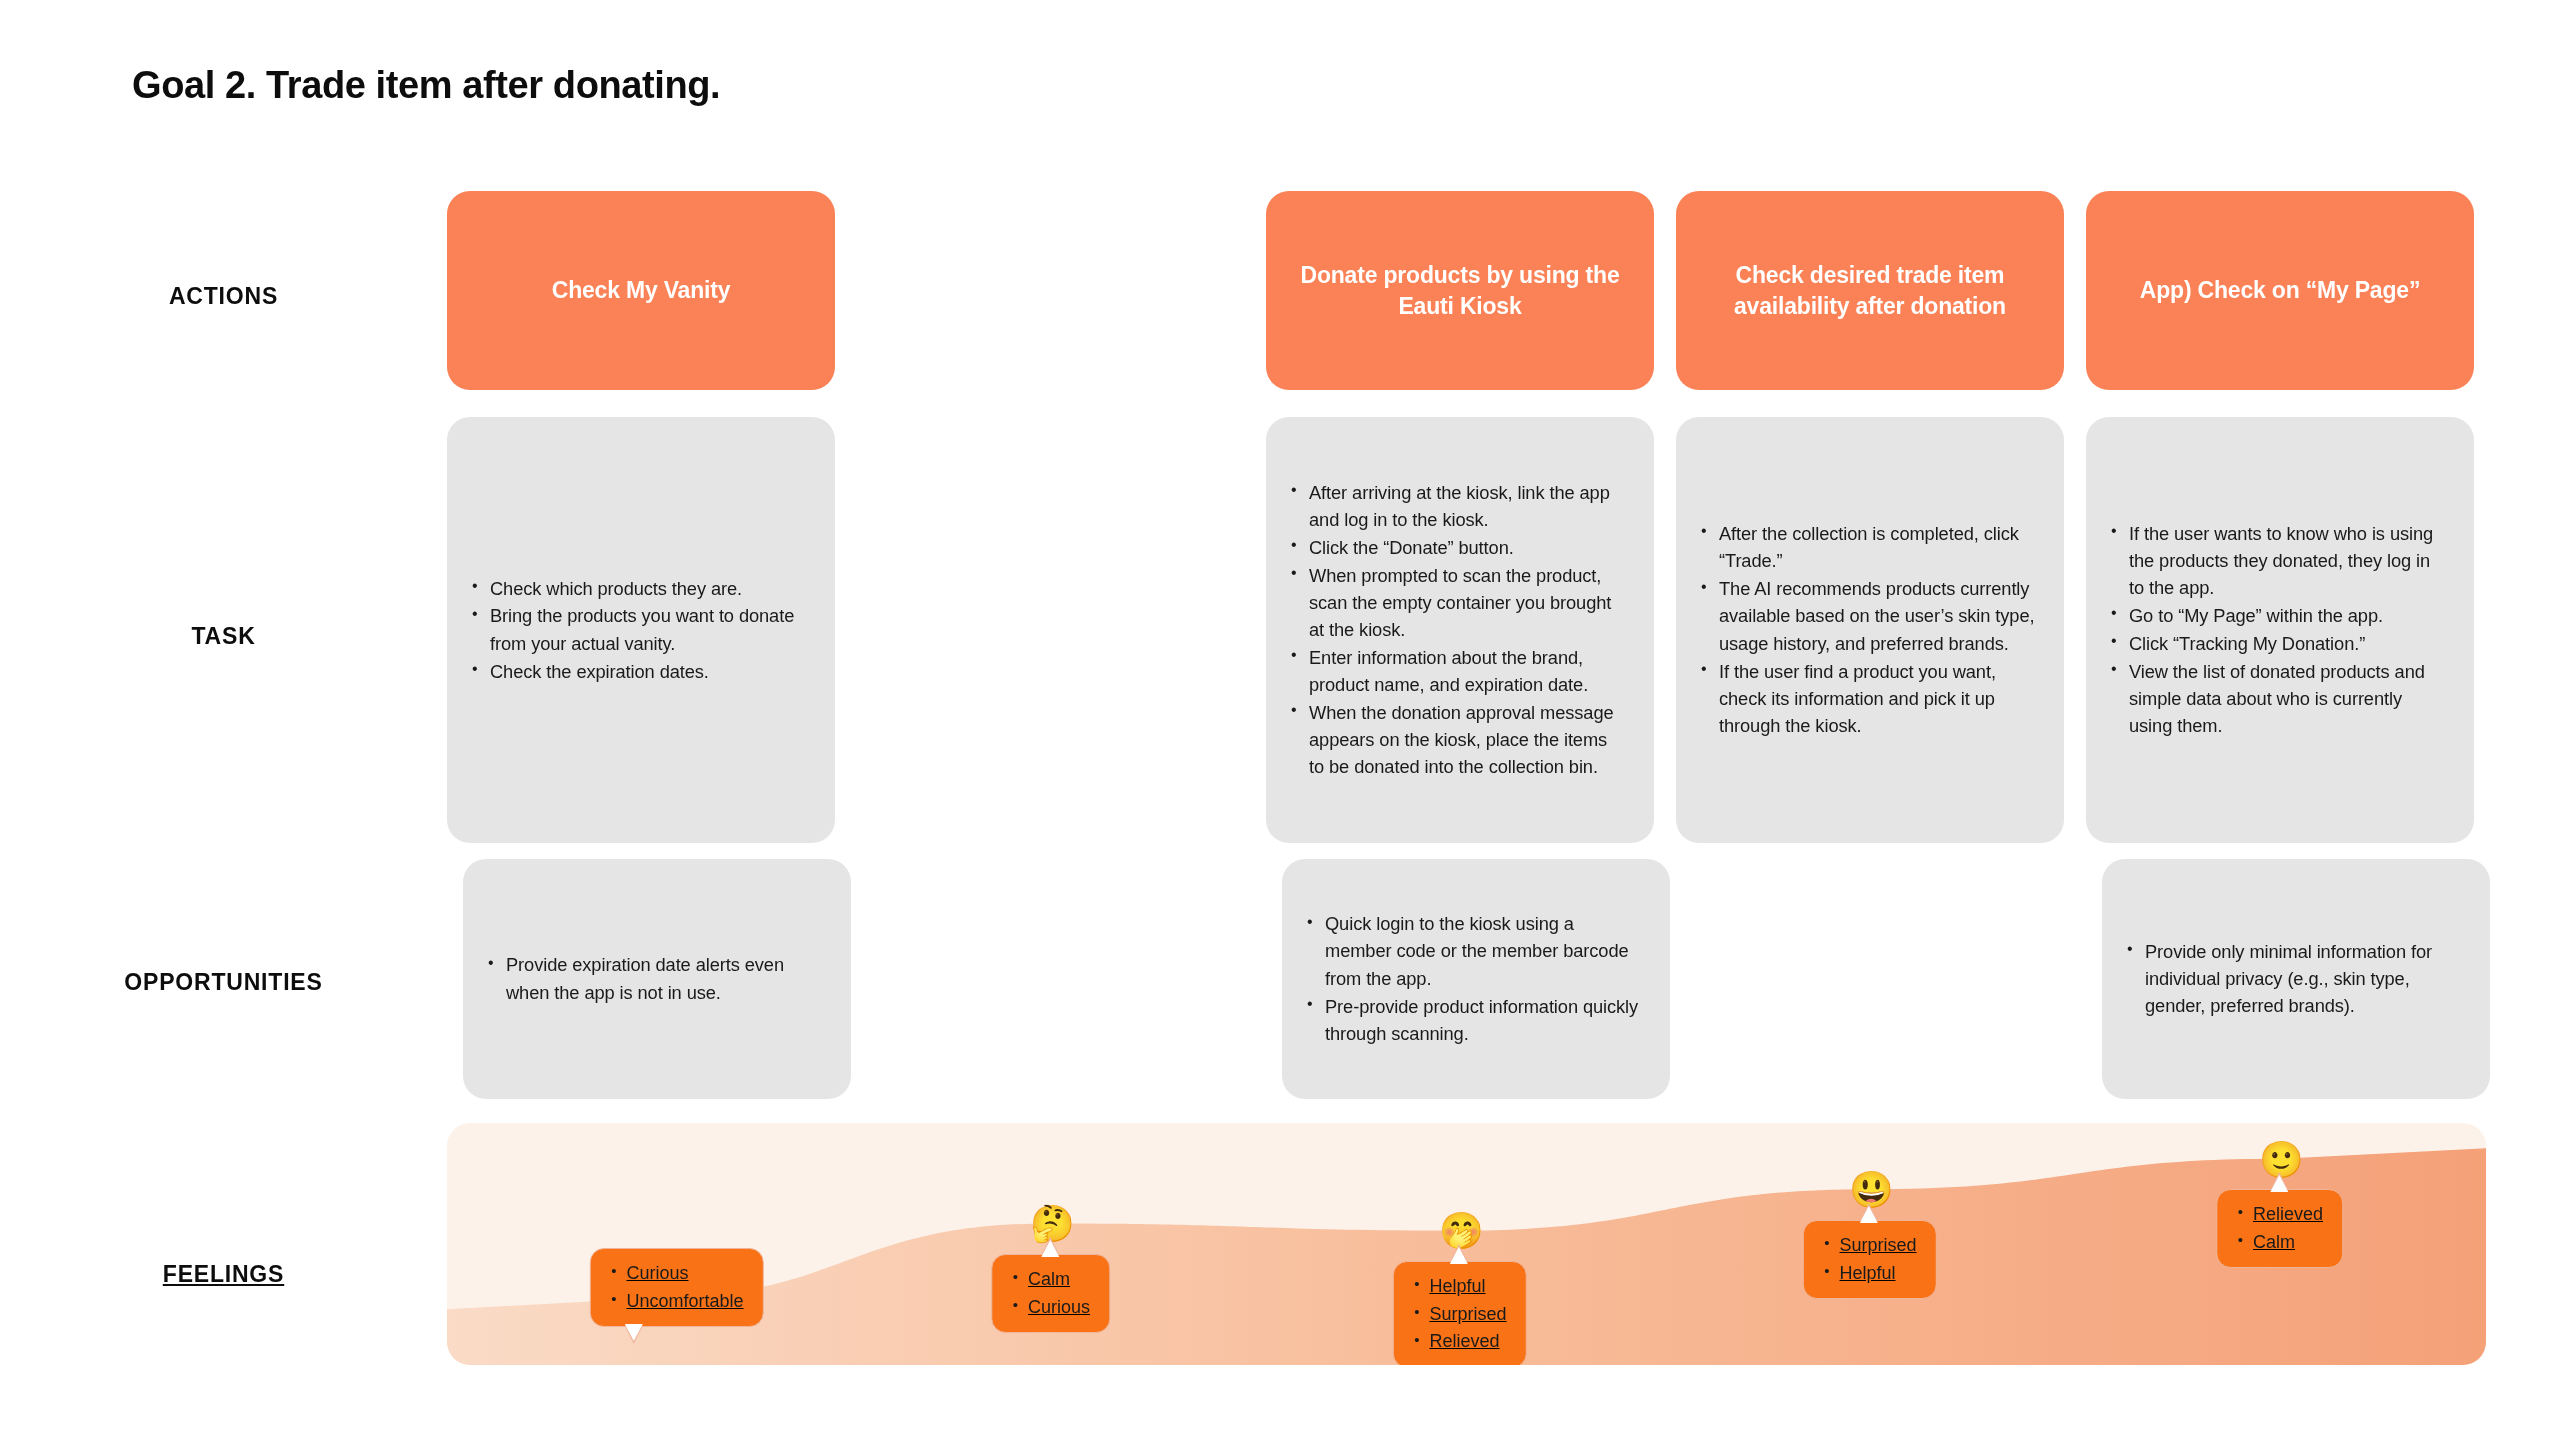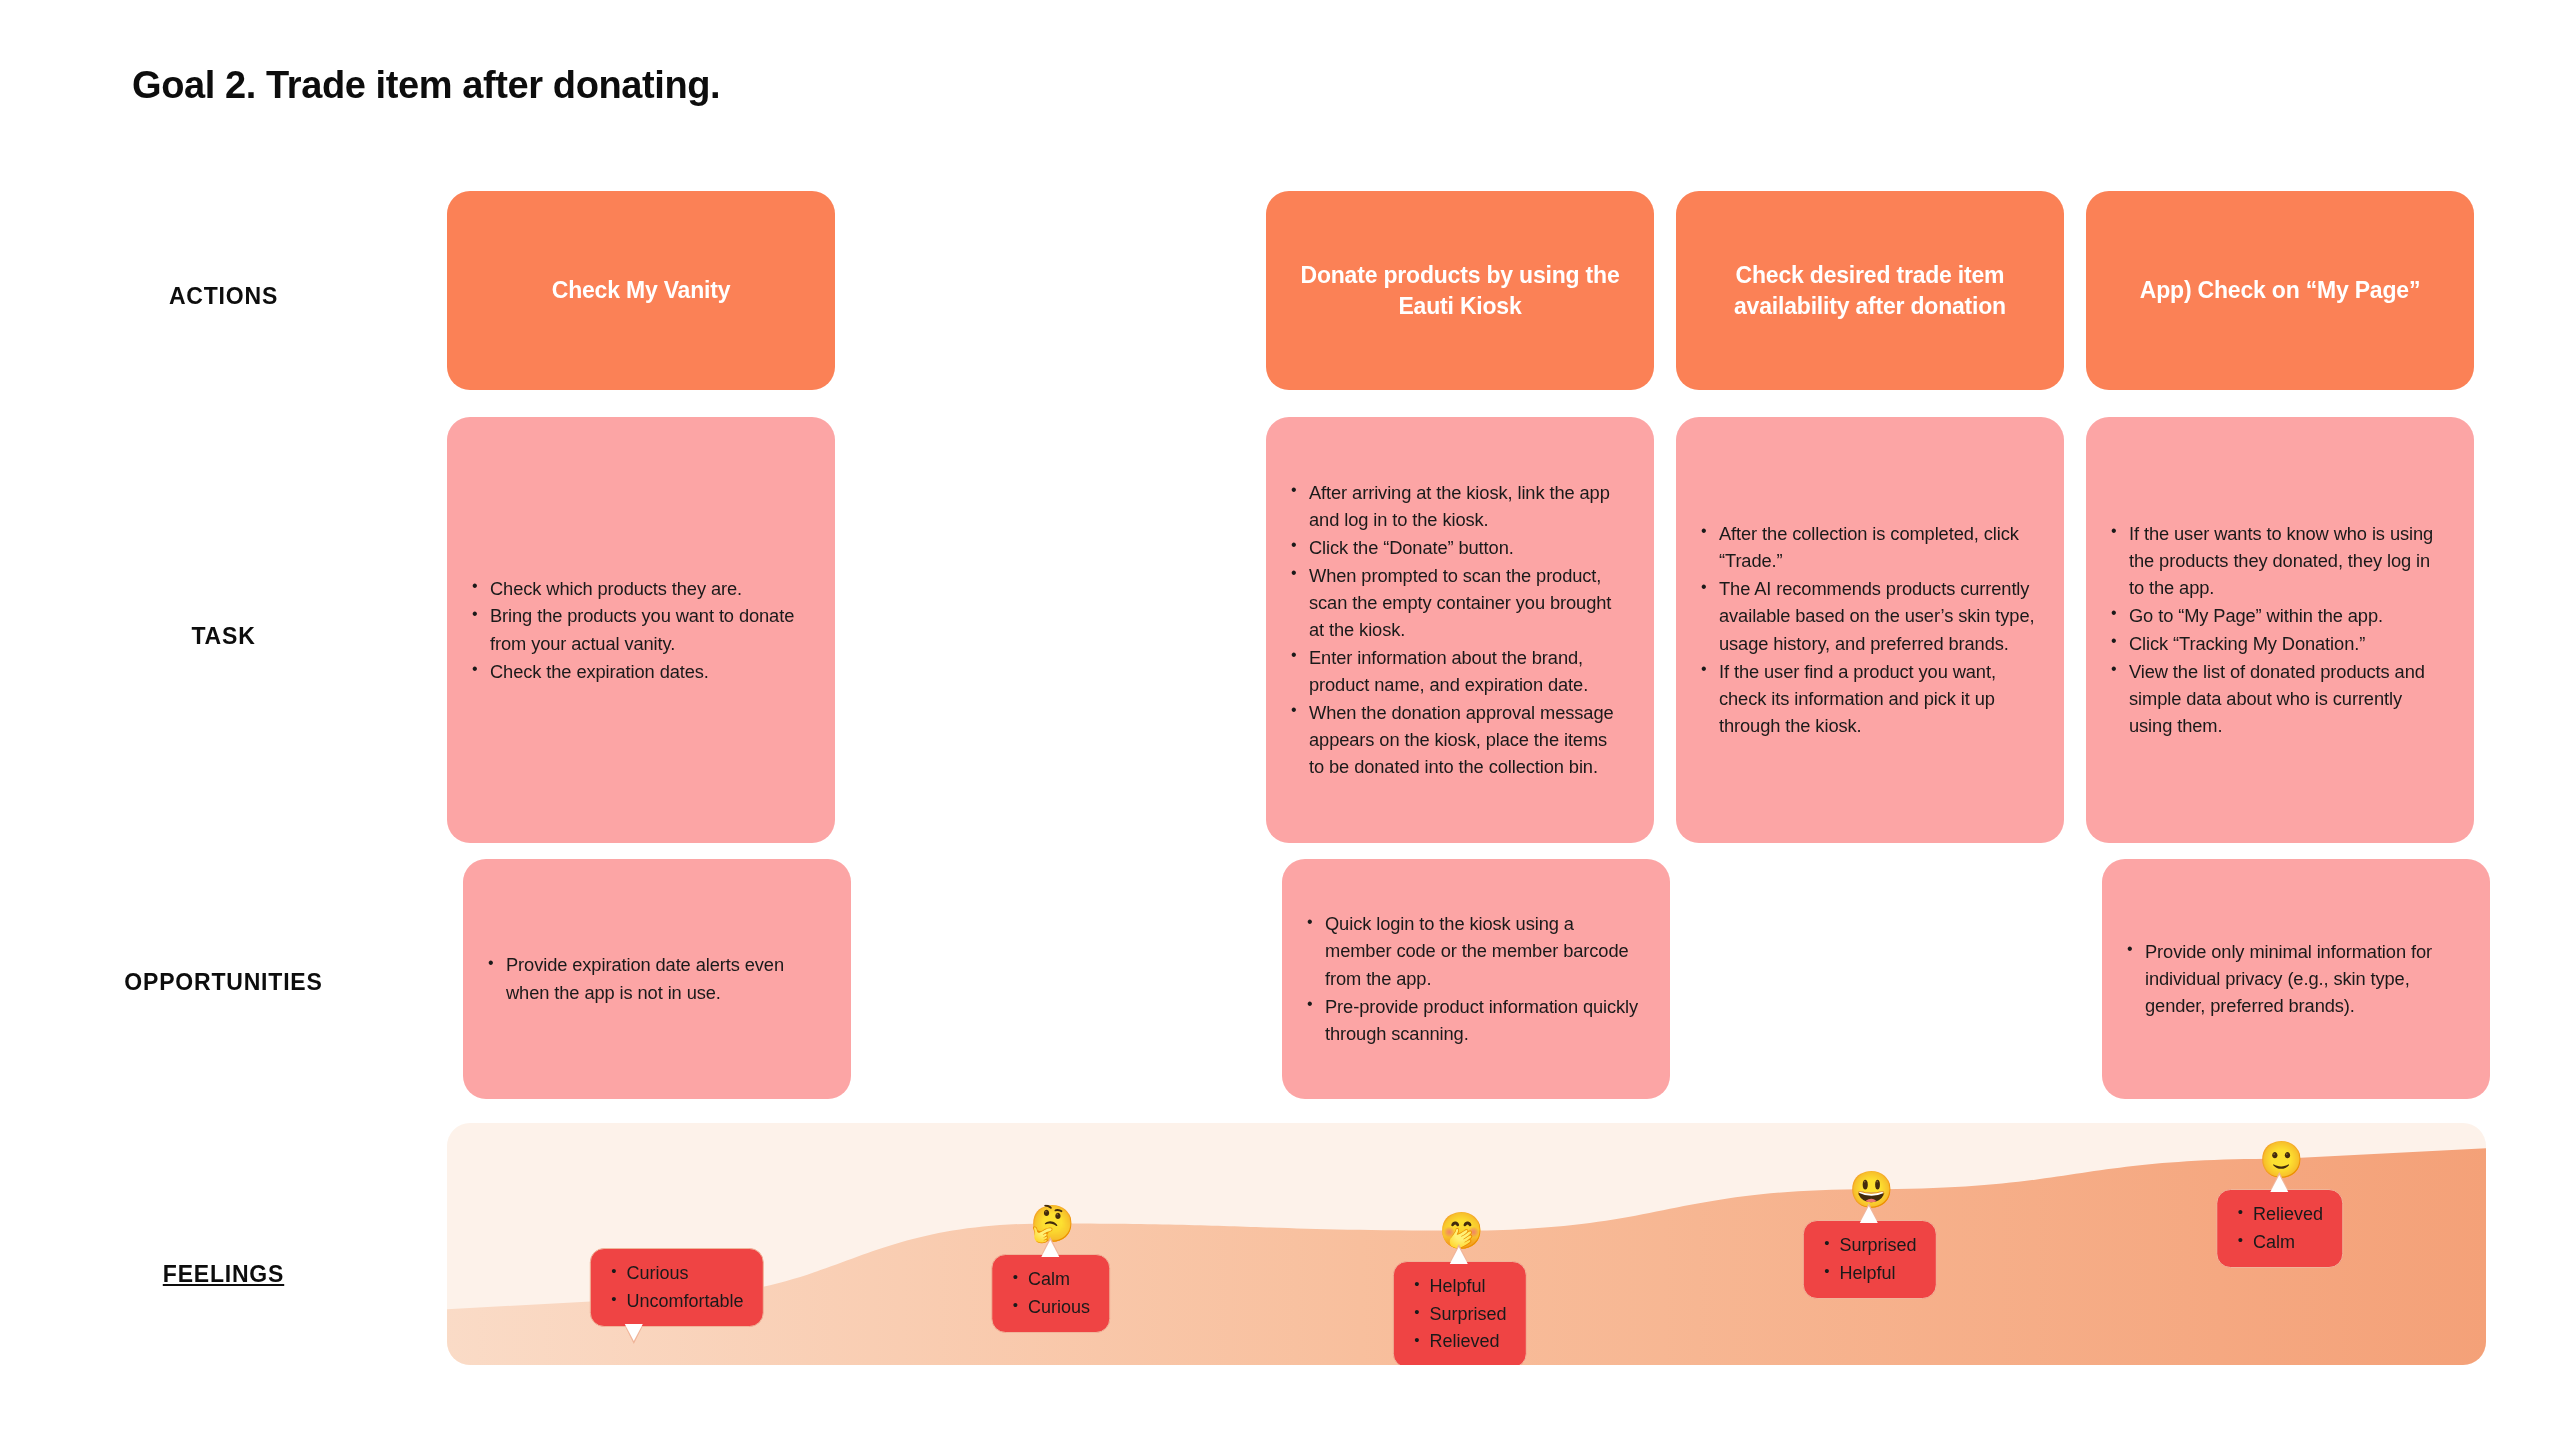--- a/index.html
+++ b/index.html
@@ -89,21 +89,21 @@
     line-height: 1.33;
     text-align: center;
     letter-spacing: -0.2px;
   }
 
   
   .panel {
     position: absolute;
     left: 0;
     width: 388px;
-    background: #fca5a5;
+    background: #e5e5e5;
     border-radius: 23px;
     display: flex;
     align-items: center;
     padding: 23px 27px 23px 21.5px;
   }
   .panel-task { top: 417px; height: 426px; }
   .panel-opp  { top: 859px; height: 240px; margin-left: 16px; }
 
   .panel ul {
     list-style: none;
@@ -155,26 +155,27 @@
     line-height: 41px;
     text-align: center;
     transform: translate(-50%, -50%);
     z-index: 6;
     user-select: none;
   }
 
   
   .bubble {
     position: absolute;
-    background: #ef4444;
+    background: #f97316;
     border: 1.4px solid #f0b59a;
     border-radius: 14.3px;
     padding: 10.7px 19.7px 10.7px 16px;
     z-index: 7;
     transform: translateX(-50%);
+    text-decoration: underline;
   }
   .bubble ul { list-style: none; }
   .bubble li {
     position: relative;
     padding-left: 19.7px;
     font-size: 18px;
     line-height: 1.55;
     color: #1a1a1a;
     white-space: nowrap;
   }

